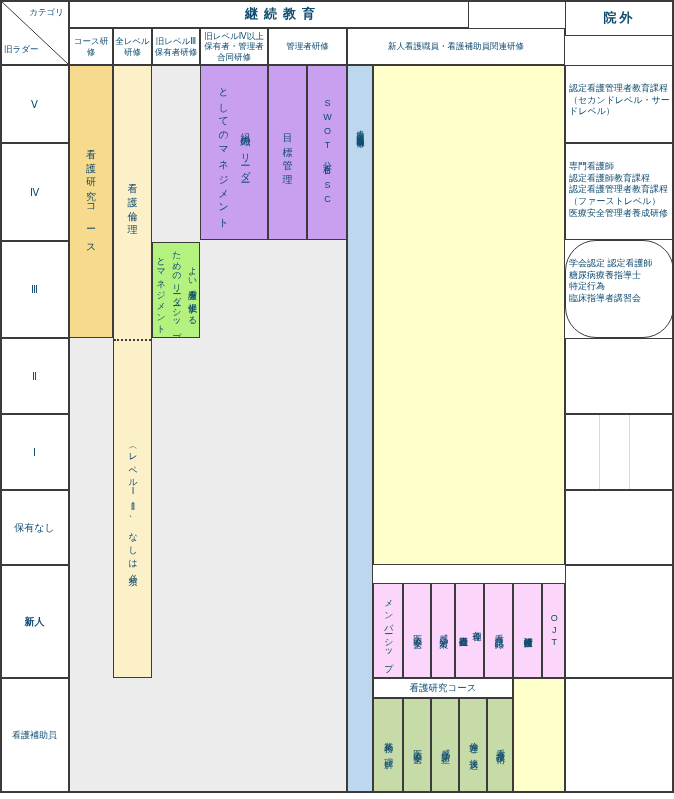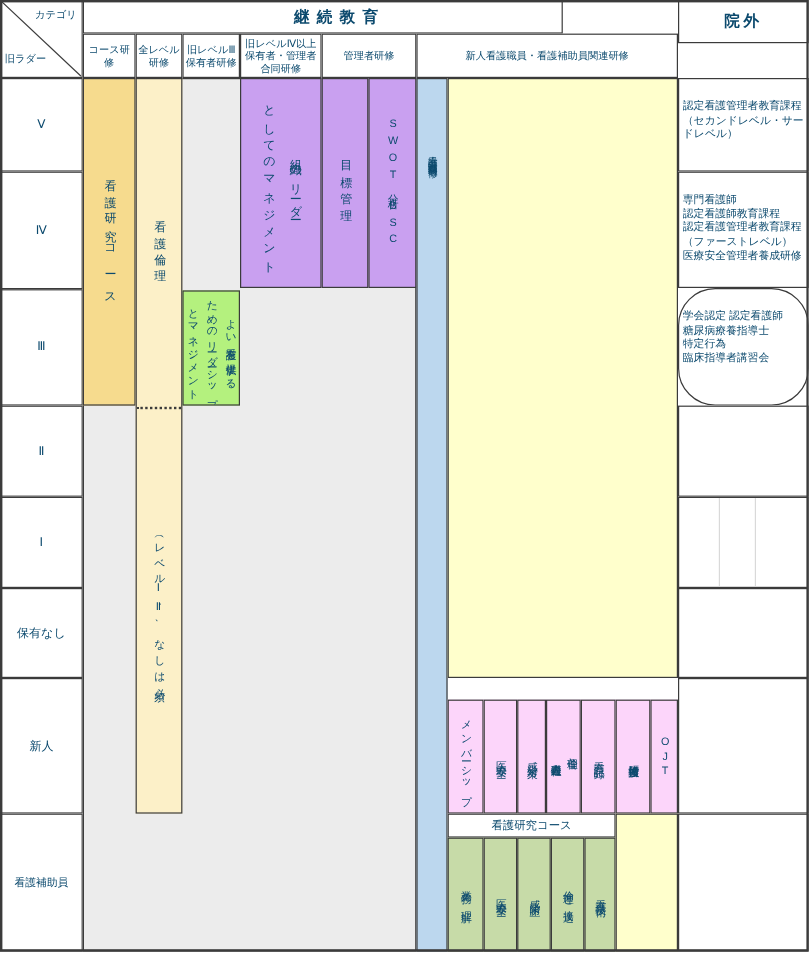--- a/index.html
+++ b/index.html
@@ -51,21 +51,21 @@
   <div class="abs cell hdr" style="left:200px;top:28px;width:68px;height:37px;">旧レベルⅣ以上保有者・管理者合同研修</div>
   <div class="abs cell hdr" style="left:268px;top:28px;width:79px;height:37px;">管理者研修</div>
   <div class="abs cell hdr" style="left:347px;top:28px;width:218px;height:37px;">新人看護職員・看護補助員関連研修</div>
 
   <div class="abs cell rowlab" style="left:0;top:65px;width:69px;height:78px;">Ⅴ</div>
   <div class="abs cell rowlab" style="left:0;top:143px;width:69px;height:98px;">Ⅳ</div>
   <div class="abs cell rowlab" style="left:0;top:241px;width:69px;height:97px;">Ⅲ</div>
   <div class="abs cell rowlab" style="left:0;top:338px;width:69px;height:76px;">Ⅱ</div>
   <div class="abs cell rowlab" style="left:0;top:414px;width:69px;height:76px;">Ⅰ</div>
   <div class="abs cell rowlab" style="left:0;top:490px;width:69px;height:75px;">保有なし</div>
-  <div class="abs cell rowlab" style="left:0;top:565px;width:69px;height:113px;">新人</div>
+  <div class="abs cell rowlab" style="left:0;top:565px;width:69px;height:113px;font-weight:bold;">新人</div>
   <div class="abs cell rowlab" style="left:0;top:678px;width:69px;height:115px;font-size:9px;">看護補助員</div>
 
   <div class="abs cell gray" style="left:69px;top:65px;width:278px;height:728px;"></div>
 
   <div class="abs cell vtext spread" style="left:69px;top:65px;width:44px;height:273px;background:#F6DB8E;">看護研究コース</div>
 
   <div class="abs cell" style="left:113px;top:65px;width:39px;height:613px;background:#FCF0C8;flex-direction:column;">
     <div class="abs vtext spread" style="left:0;top:0;width:100%;height:273px;display:flex;align-items:center;justify-content:center;">看護倫理</div>
     <div class="abs dotline" style="left:0;top:273px;width:100%;height:0;"></div>
     <div class="abs vtext" style="left:0;top:273px;width:100%;height:340px;display:flex;align-items:center;justify-content:center;font-size:9px;letter-spacing:3px;">（レベルⅠ・Ⅱ、なしは必須）</div>

